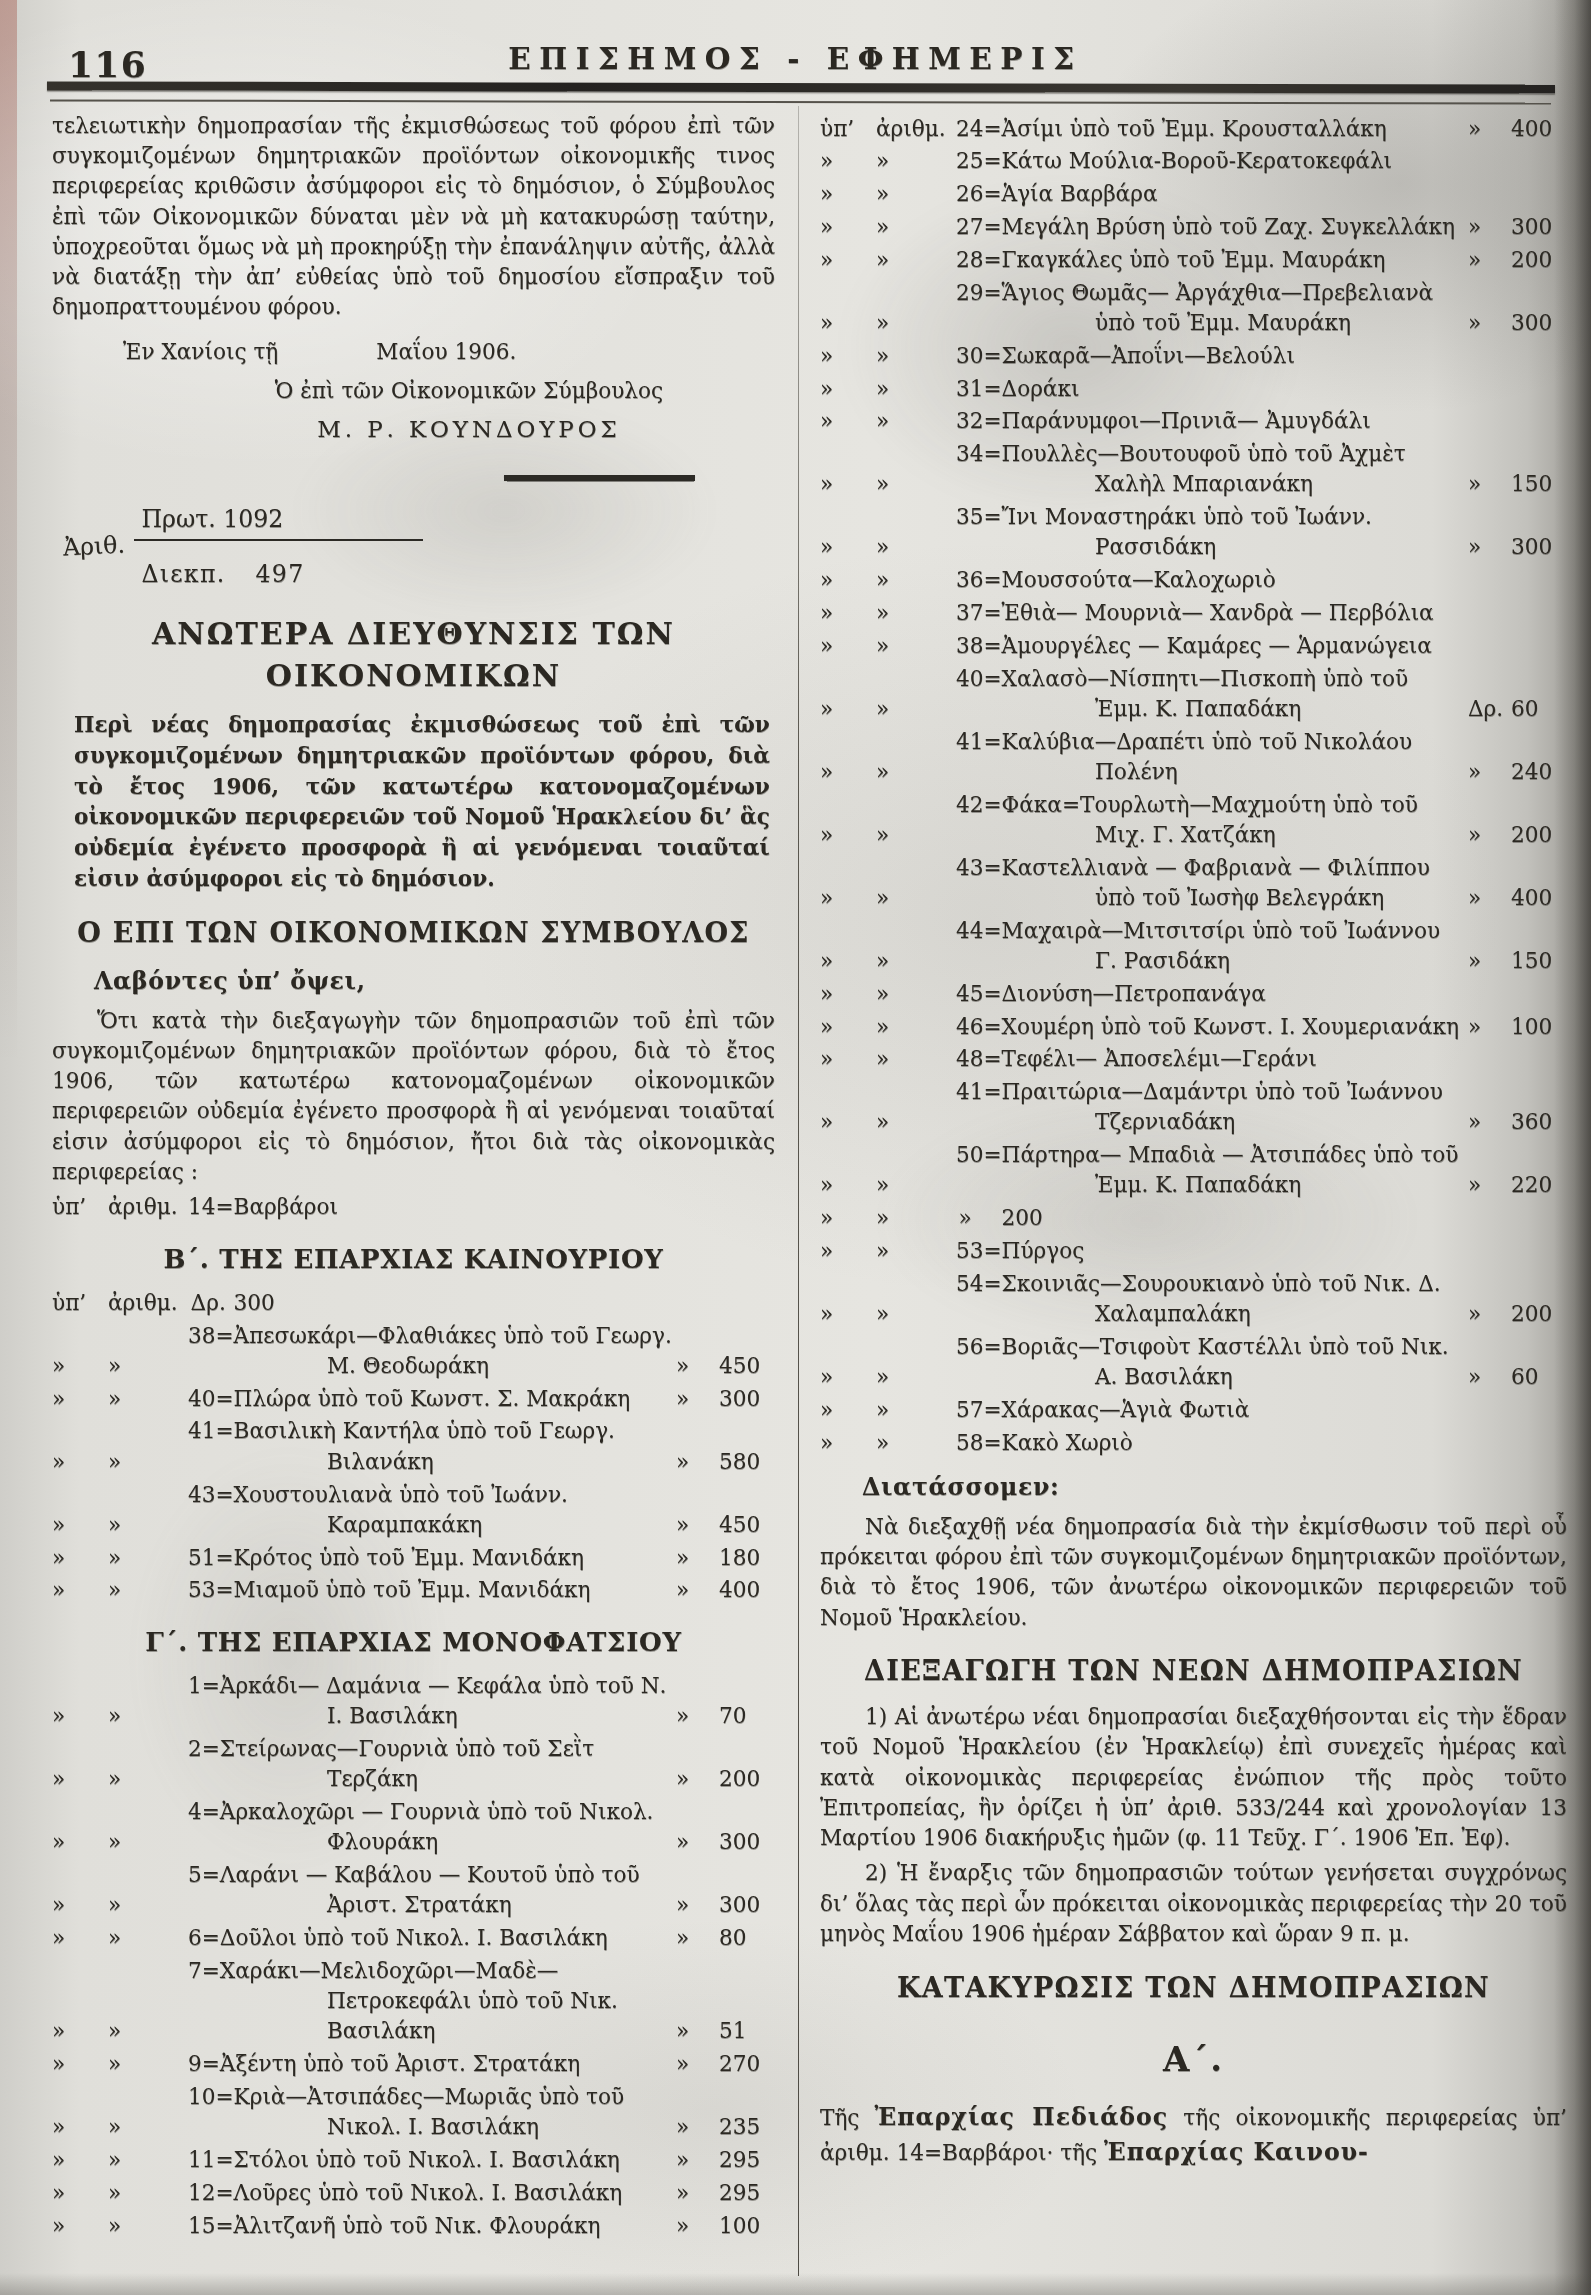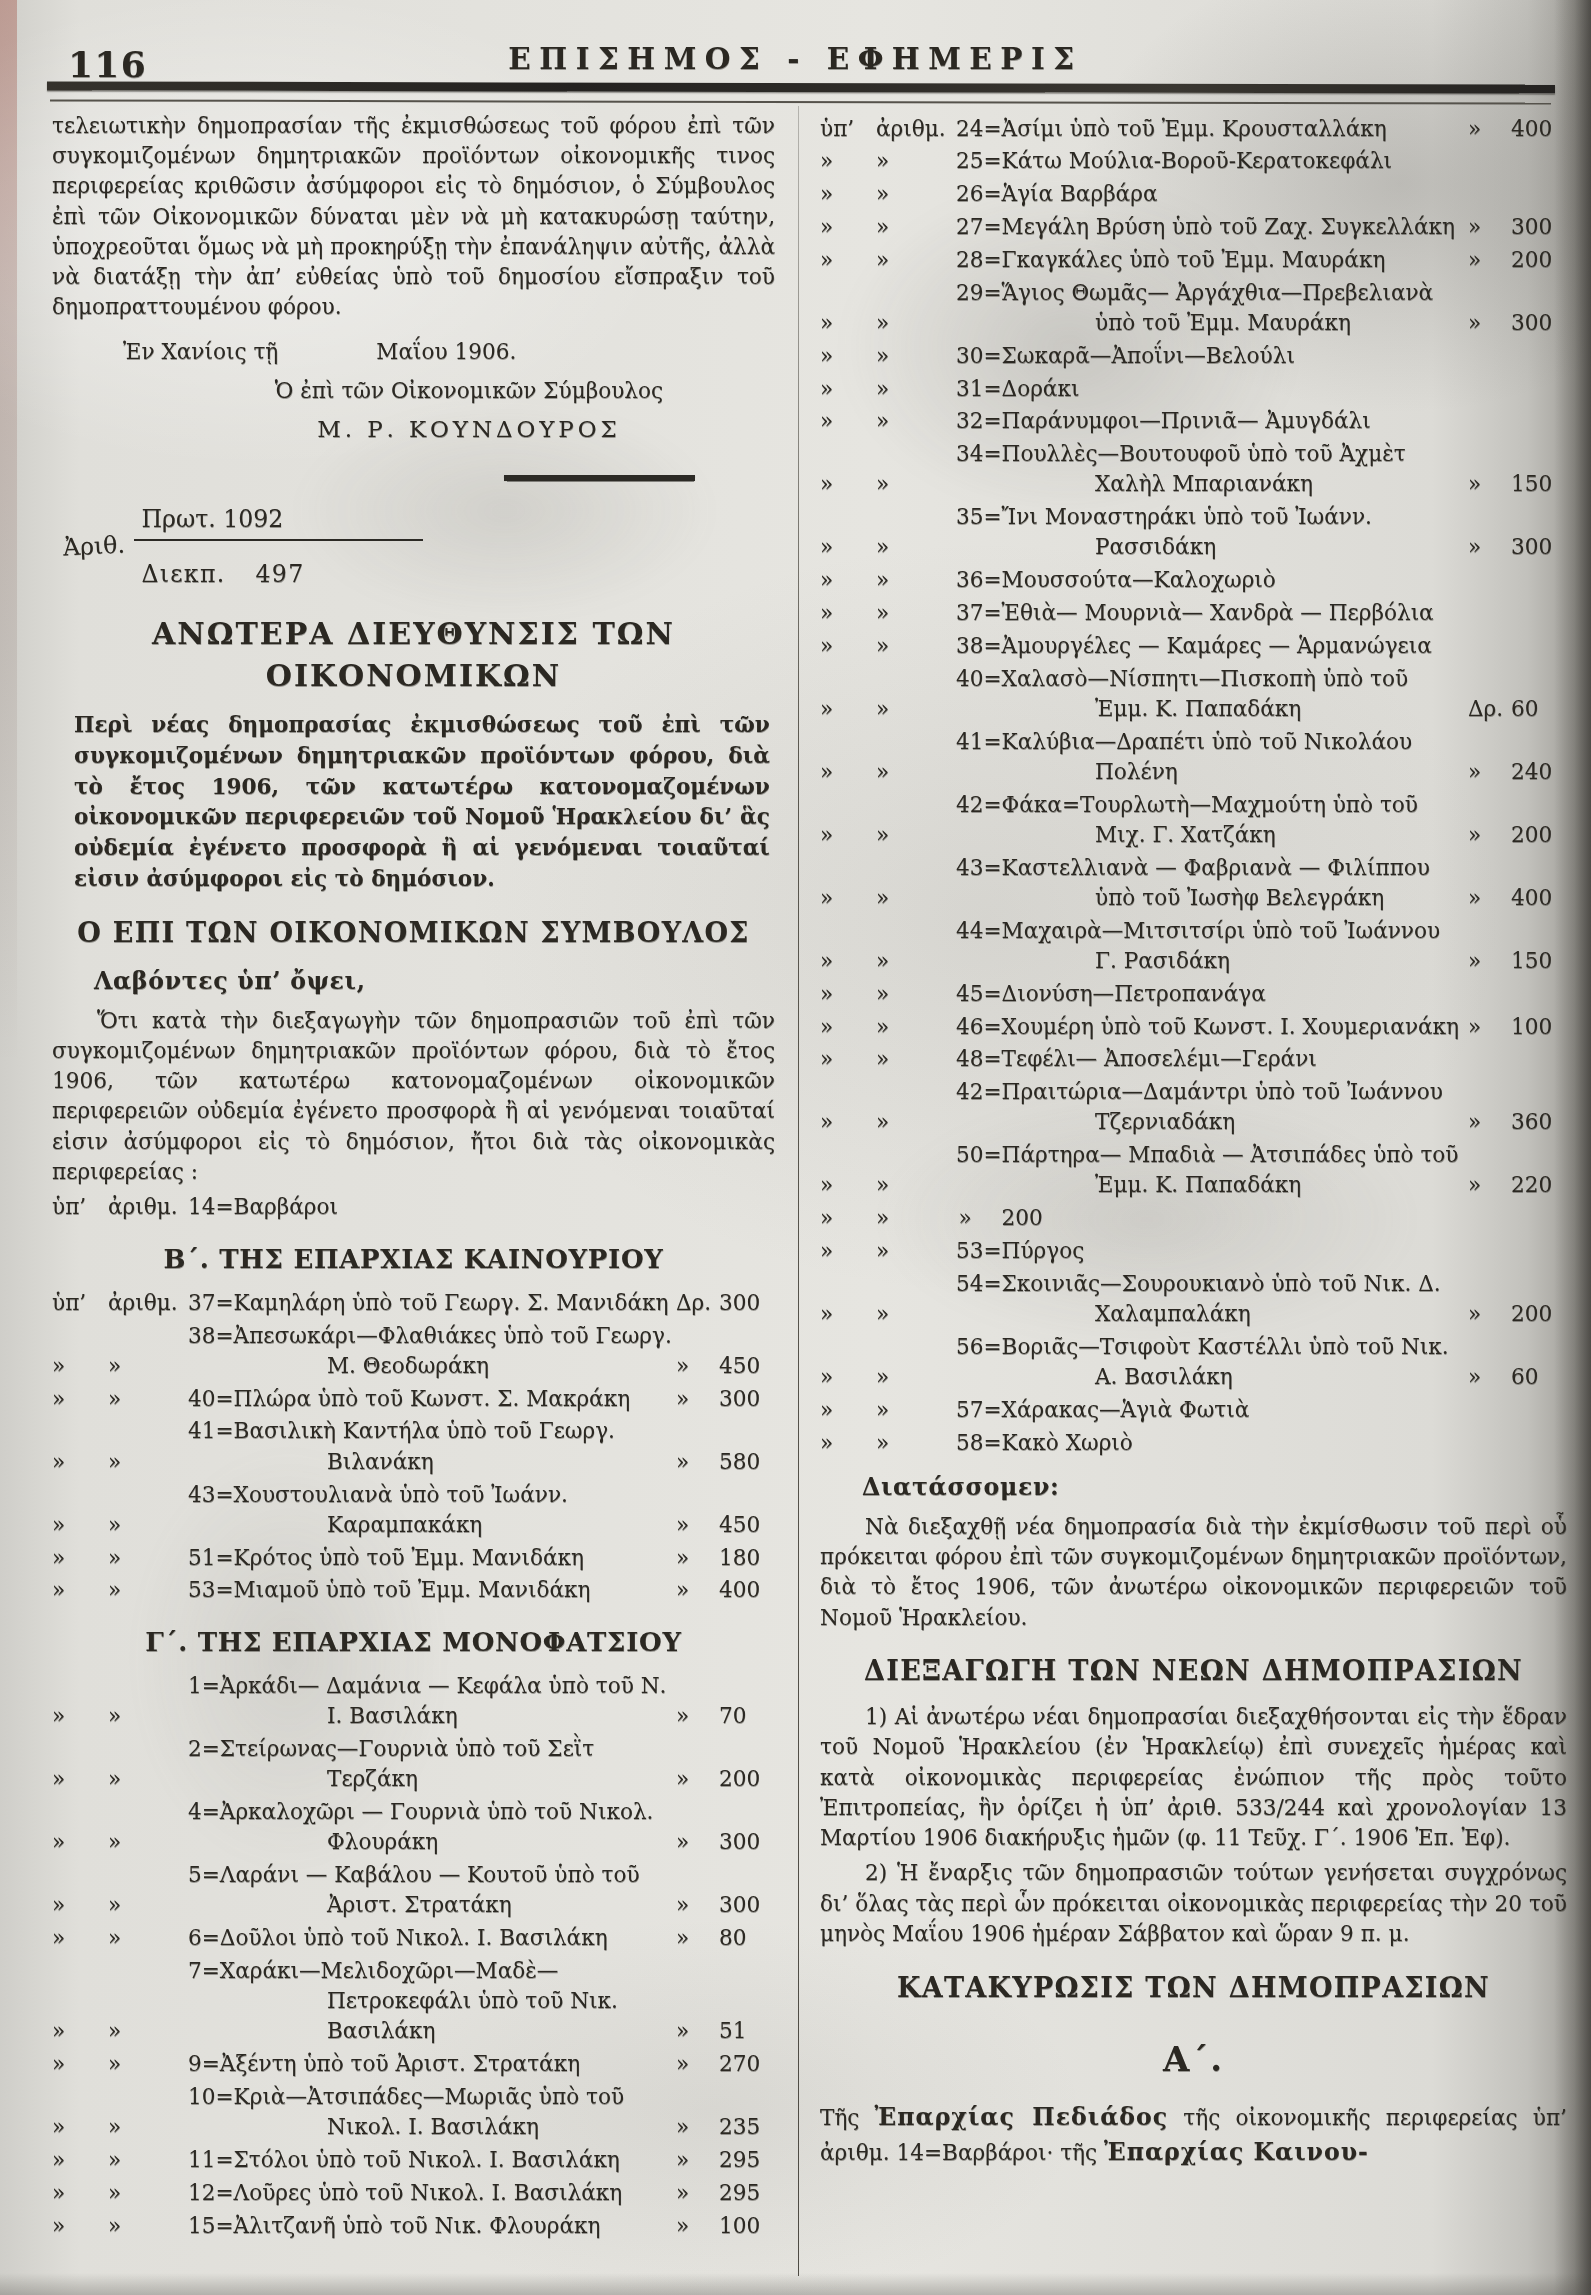--- a/index.html
+++ b/index.html
@@ -121,21 +121,20 @@
           <span class="body">14=Βαρβάροι</span>
           <span class="cur"></span>
           <span class="price"></span>
         </div>
       </div>
       <h3 class="section-heading">Β΄. ΤΗΣ ΕΠΑΡΧΙΑΣ ΚΑΙΝΟΥΡΙΟΥ</h3>
       <div class="entries">
         <div class="entry">
           <span class="m1">ὑπ’</span>
           <span class="m2">ἀριθμ.</span>
-          <span class="body">37=Καμηλάρη ὑπὸ τοῦ Γεωργ. Σ. Μανιδάκη</span>
           <span class="cur">Δρ.</span>
           <span class="price">300</span>
         </div>
         <div class="entry">
           <span class="m1">»</span>
           <span class="m2">»</span>
           <span class="body">38=Ἀπεσωκάρι—Φλαθιάκες ὑπὸ τοῦ Γεωργ. Μ. Θεοδωράκη</span>
           <span class="cur">»</span>
           <span class="price">450</span>
         </div>
@@ -408,21 +407,21 @@
         <div class="entry">
           <span class="m1">»</span>
           <span class="m2">»</span>
           <span class="body">48=Τεφέλι— Ἀποσελέμι—Γεράνι</span>
           <span class="cur"></span>
           <span class="price"></span>
         </div>
         <div class="entry">
           <span class="m1">»</span>
           <span class="m2">»</span>
-          <span class="body">42=Πραιτώρια—Δαμάντρι ὑπὸ τοῦ Ἰωάννου Τζερνιαδάκη</span>
+          <span class="body">41=Πραιτώρια—Δαμάντρι ὑπὸ τοῦ Ἰωάννου Τζερνιαδάκη</span>
           <span class="cur">»</span>
           <span class="price">360</span>
         </div>
         <div class="entry">
           <span class="m1">»</span>
           <span class="m2">»</span>
           <span class="body">50=Πάρτηρα— Μπαδιὰ — Ἀτσιπάδες ὑπὸ τοῦ Ἐμμ. Κ. Παπαδάκη</span>
           <span class="cur">»</span>
           <span class="price">220</span>
         </div>

